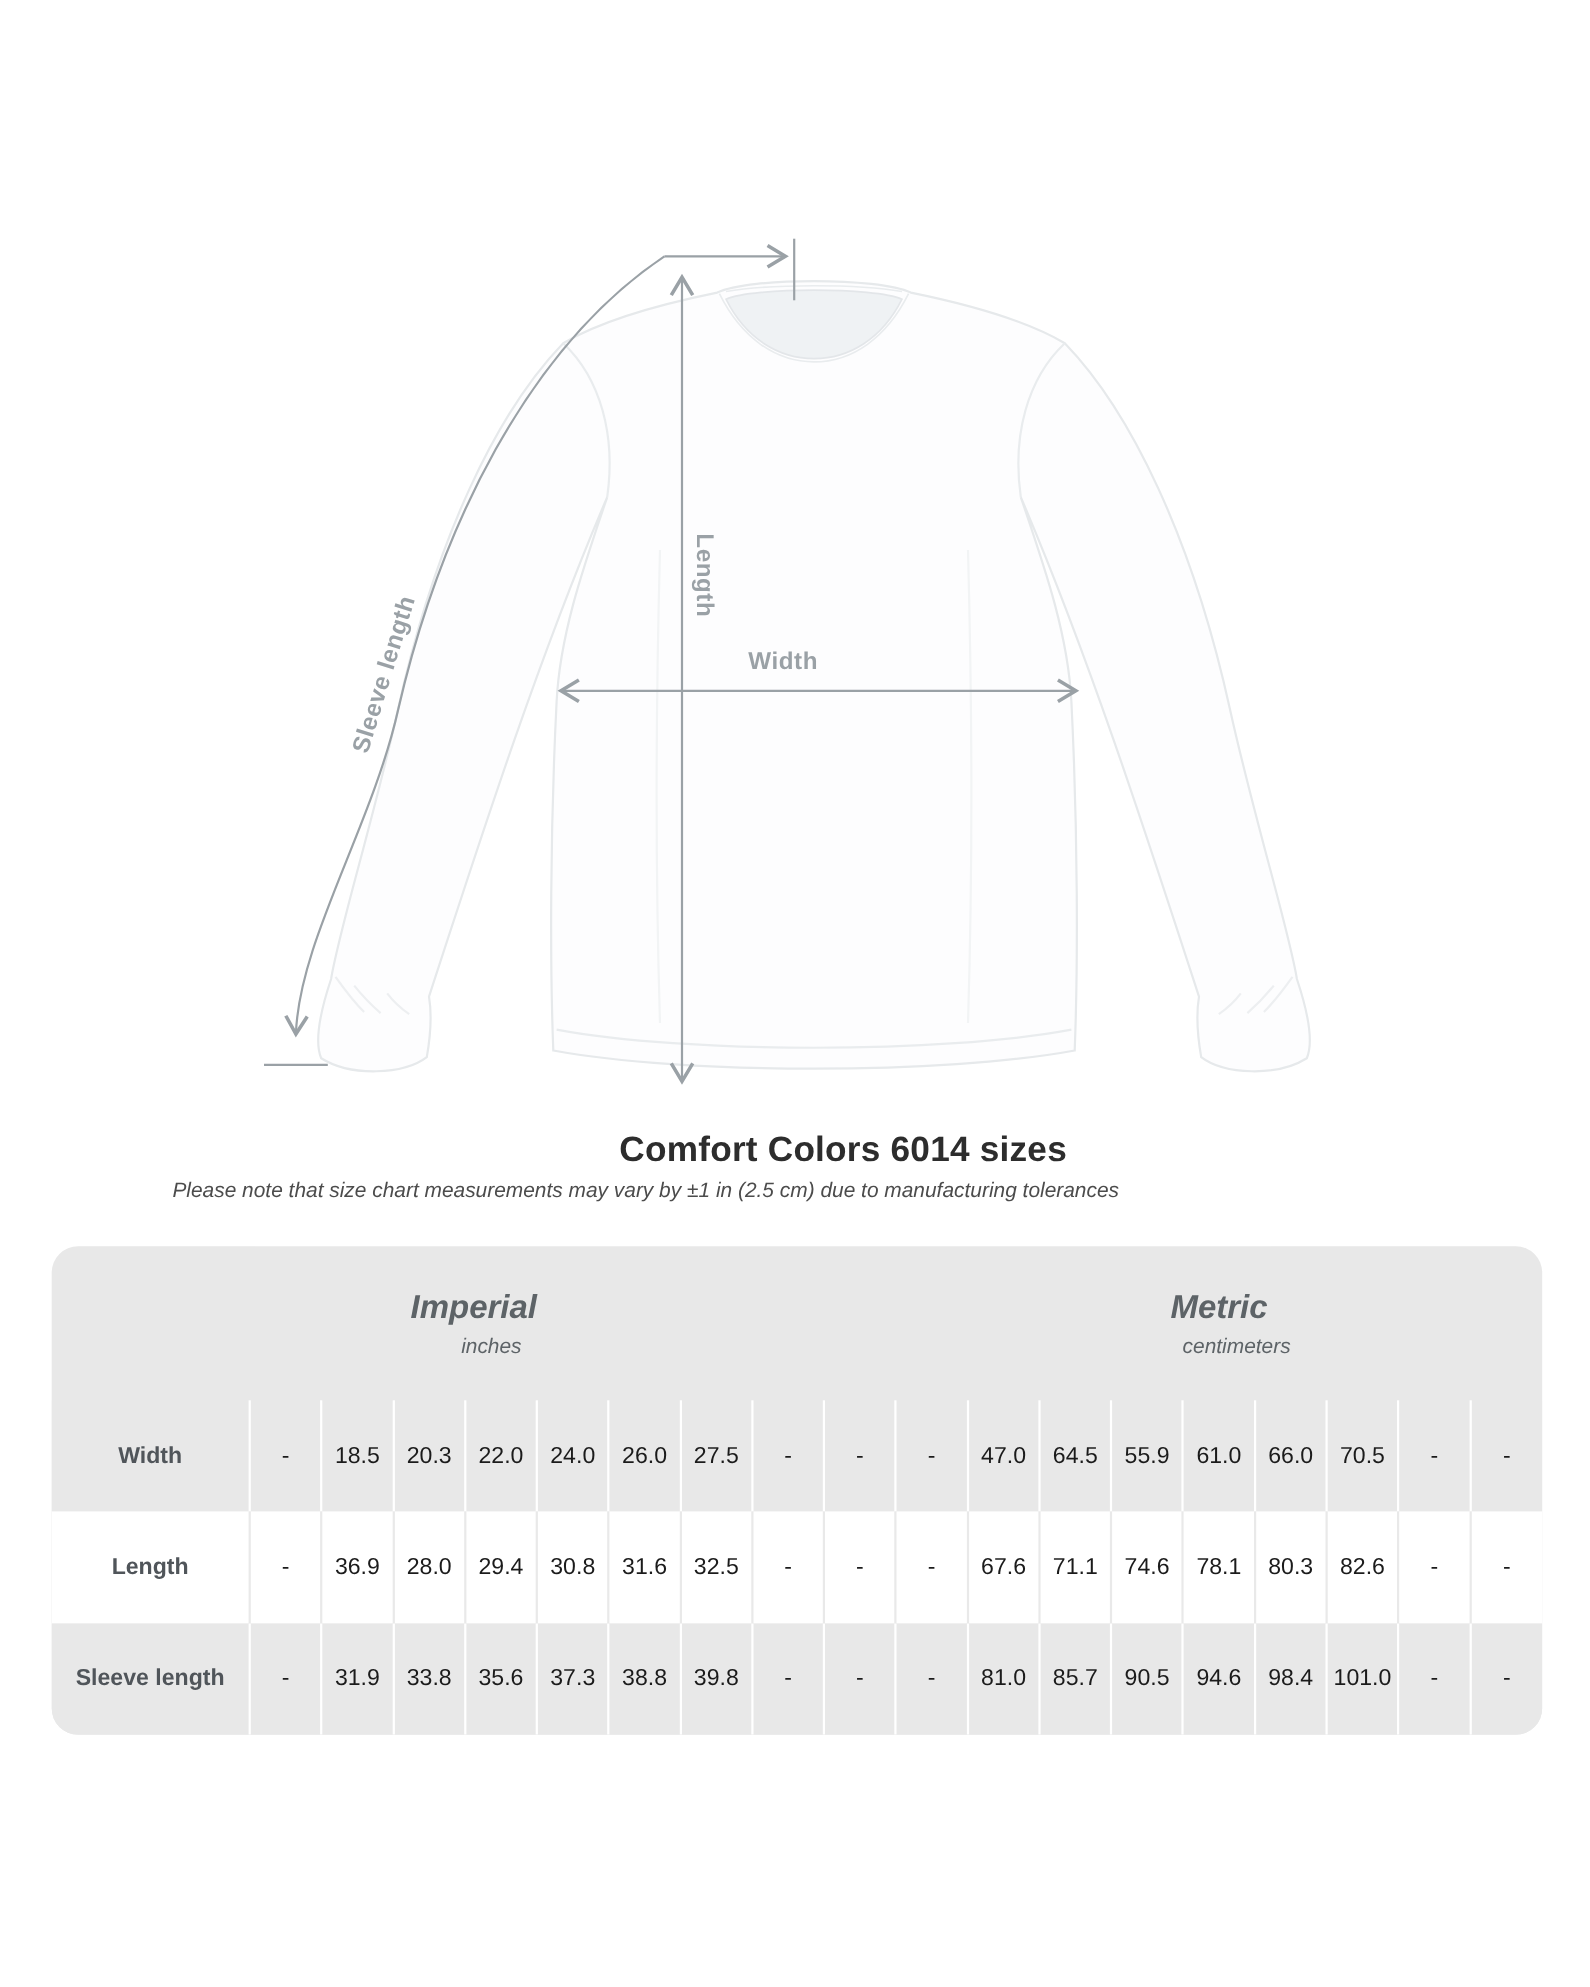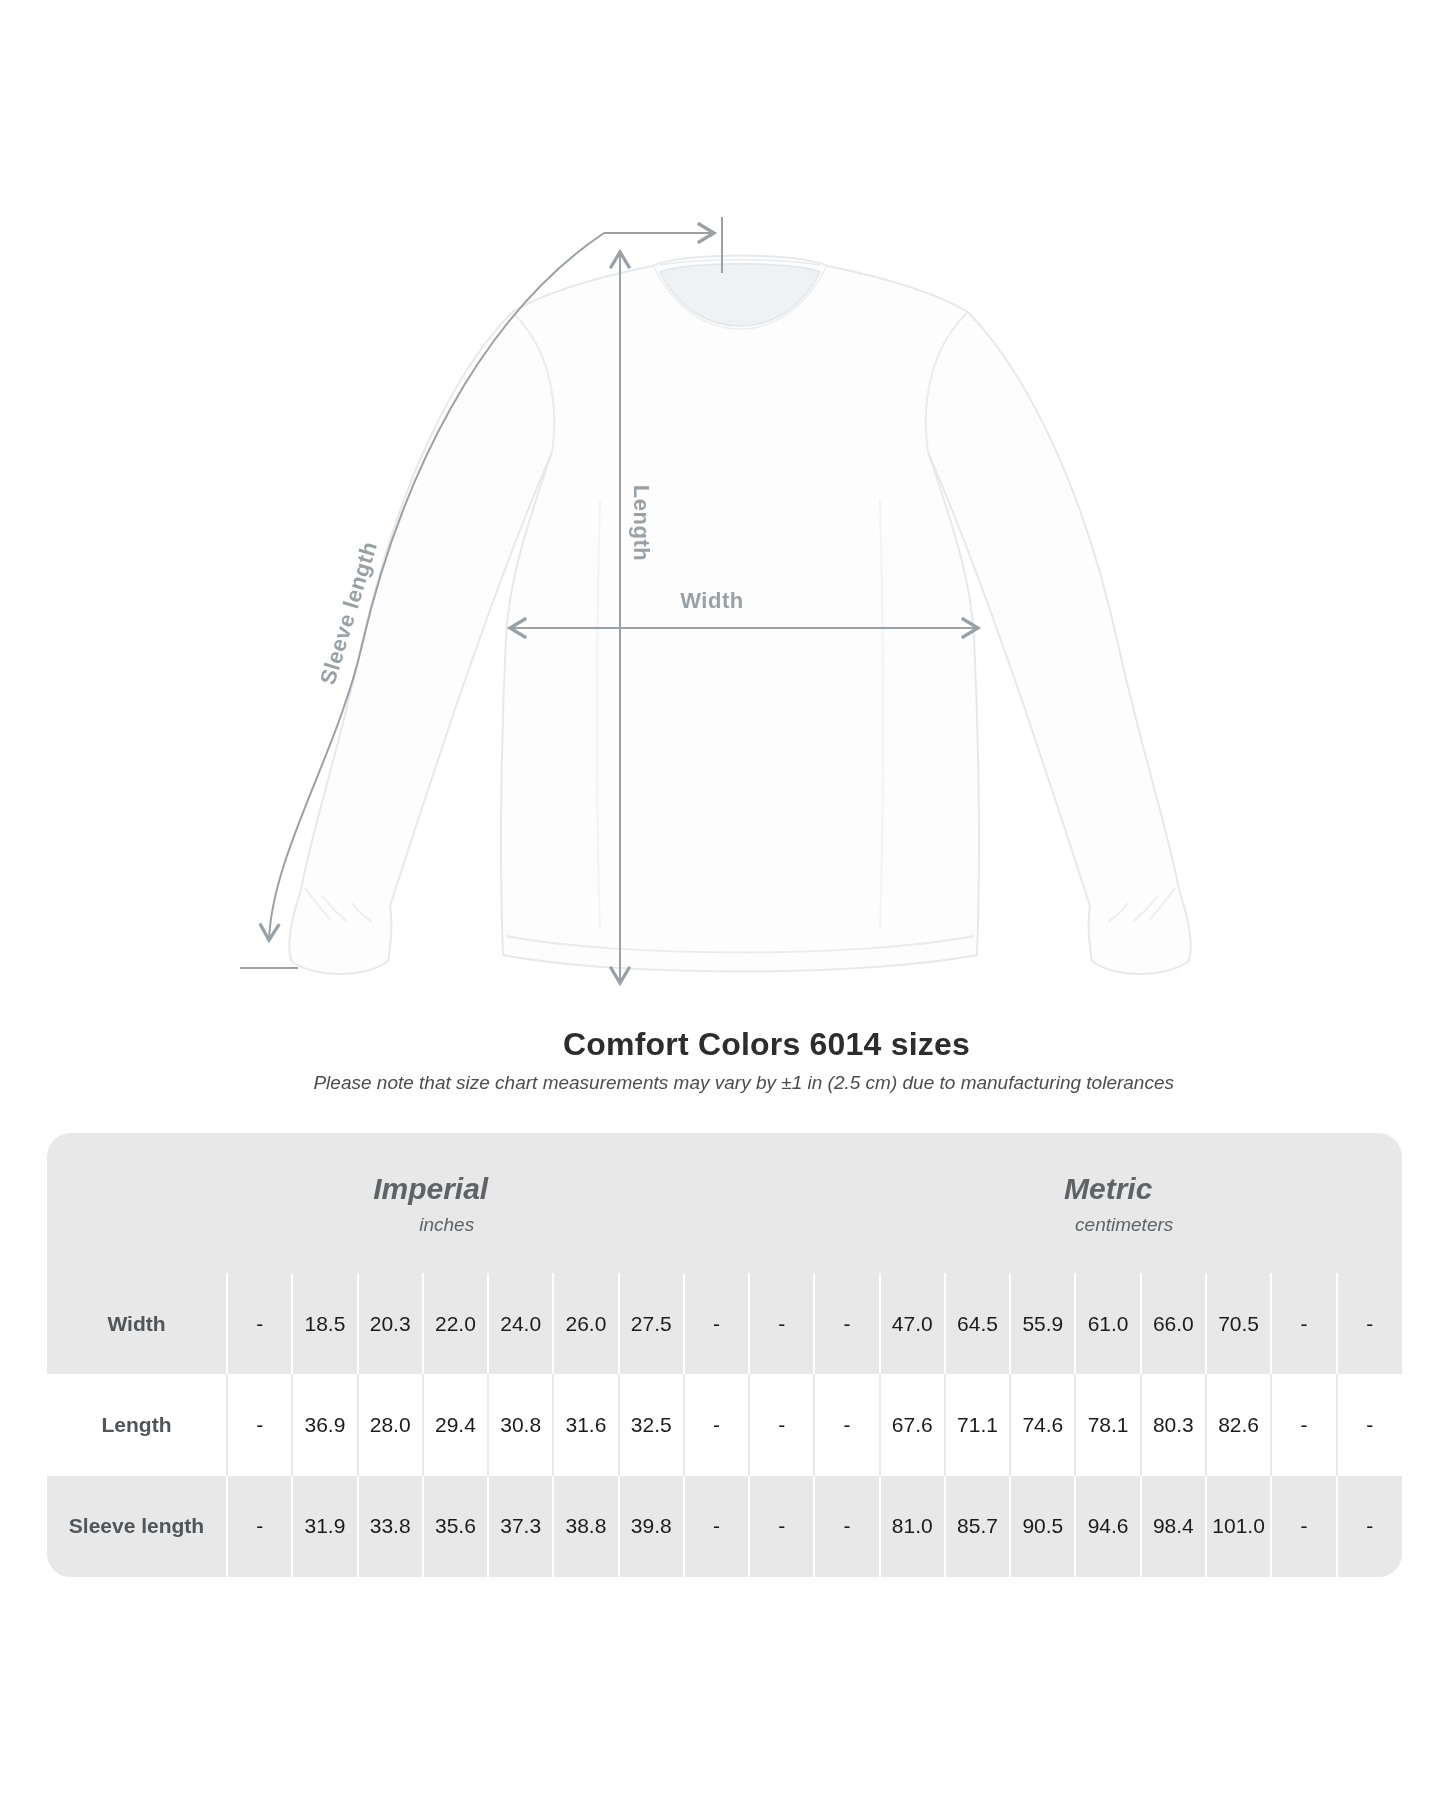--- a/index.html
+++ b/index.html
@@ -16,21 +16,21 @@
   }
   .label-width{left:632px;top:588px;width:160px;}
   .label-length{left:561px;top:510px;width:160px;transform:rotate(90deg);}
   .label-sleeve{left:269px;top:600px;width:160px;transform:rotate(-73deg);}
   
   .page-title{
     position:absolute;left:0;top:1026px;width:1445px;text-align:center;
     font-size:32px;font-weight:700;color:#2d2d2d;letter-spacing:0.2px;padding-left:44px;
   }
   .page-subtitle{
-    position:absolute;left:0;top:1072px;width:1174px;text-align:right;
+    position:absolute;left:0;top:1072px;width:1174px;text-align:center;
     font-size:19px;font-style:italic;color:#4c4c4c;
   }
   
   .table-wrap{
     position:absolute;left:47px;top:1133px;width:1355px;height:444px;
     background:#e8e8e8;border-radius:24px;overflow:hidden;
   }
   table.size-table{
     width:100%;height:100%;border-collapse:collapse;table-layout:fixed;
   }

